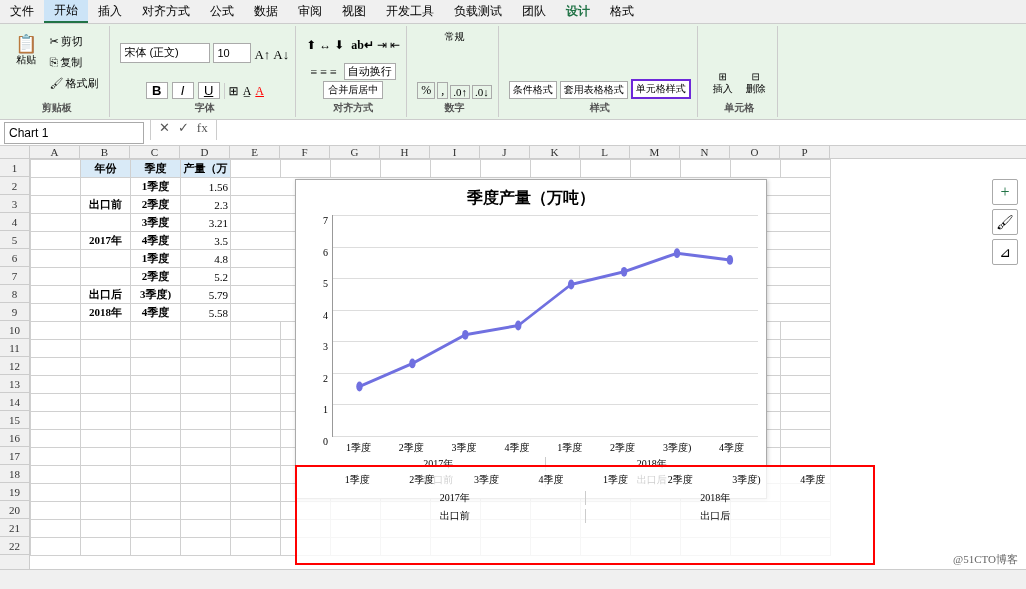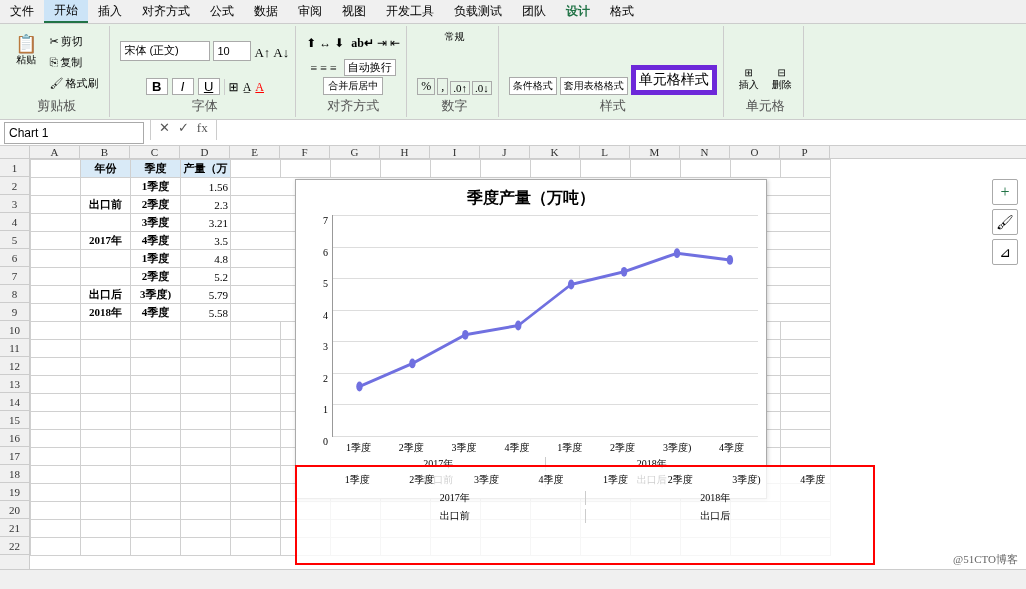--- a/index.html
+++ b/index.html
@@ -38,24 +38,25 @@
     }
     .ribbon-group {
       display: flex;
       flex-direction: column;
       align-items: center;
       padding: 2px 6px;
       border-right: 1px solid #ccc;
       min-width: fit-content;
     }
     .ribbon-group-label {
-      font-size: 13px;
+      font-size: 10px;
       color: #555;
       margin-top: auto;
       padding-top: 2px;
+      font-weight: bold;
     }
     .ribbon-row {
       display: flex;
       align-items: flex-end;
       gap: 2px;
       flex: 1;
     }
     .rb-btn {
       display: flex;
       flex-direction: column;
@@ -367,21 +368,21 @@
         <span style="cursor:pointer; font-size:11px; border:1px solid #aaa; padding:0 2px;">.0↑</span>
         <span style="cursor:pointer; font-size:11px; border:1px solid #aaa; padding:0 2px;">.0↓</span>
       </div>
       <div class="ribbon-group-label">数字</div>
     </div>
 
     <div class="ribbon-group">
       <div class="ribbon-row" style="gap:3px;">
         <button style="font-size:10px; border:1px solid #aaa; background:white; cursor:pointer; padding:1px 3px;">条件格式</button>
         <button style="font-size:10px; border:1px solid #aaa; background:white; cursor:pointer; padding:1px 3px;">套用表格格式</button>
-        <button style="font-size:14px; border:5px solid #6d28d9; background:white; cursor:pointer; padding:1px 3px;">单元格样式</button>
+        <button style="font-size:10px; border:2px solid #6d28d9; background:white; cursor:pointer; padding:1px 3px;">单元格样式</button>
       </div>
       <div class="ribbon-group-label">样式</div>
     </div>
 
     <div class="ribbon-group">
       <div class="ribbon-row" style="gap:3px;">
         <div class="rb-btn" style="font-size:10px;">
           <div>⊞</div>
           <div>插入</div>
         </div>

